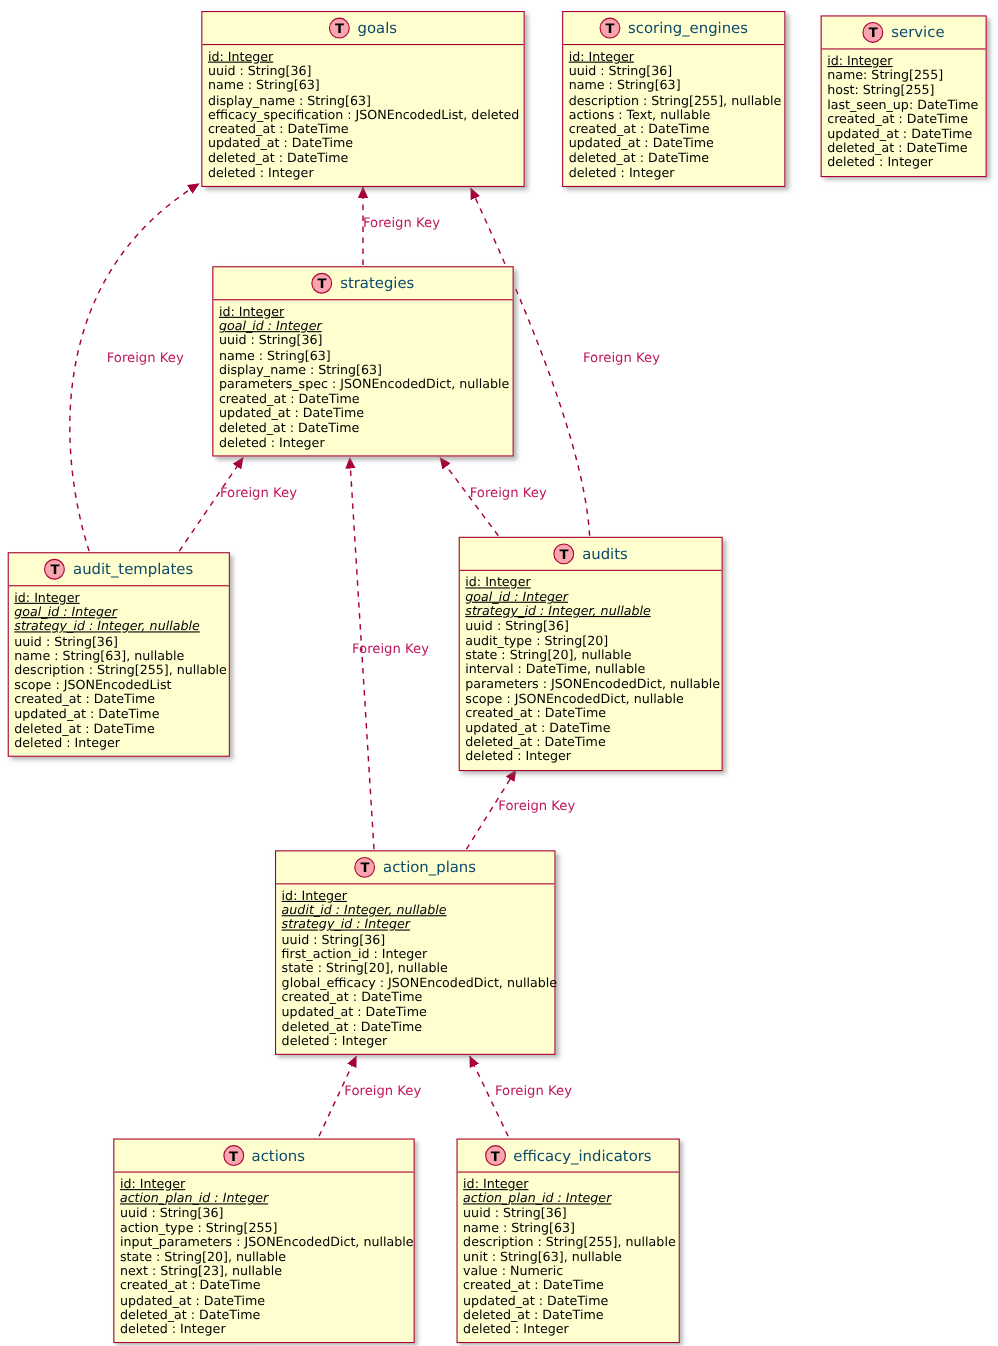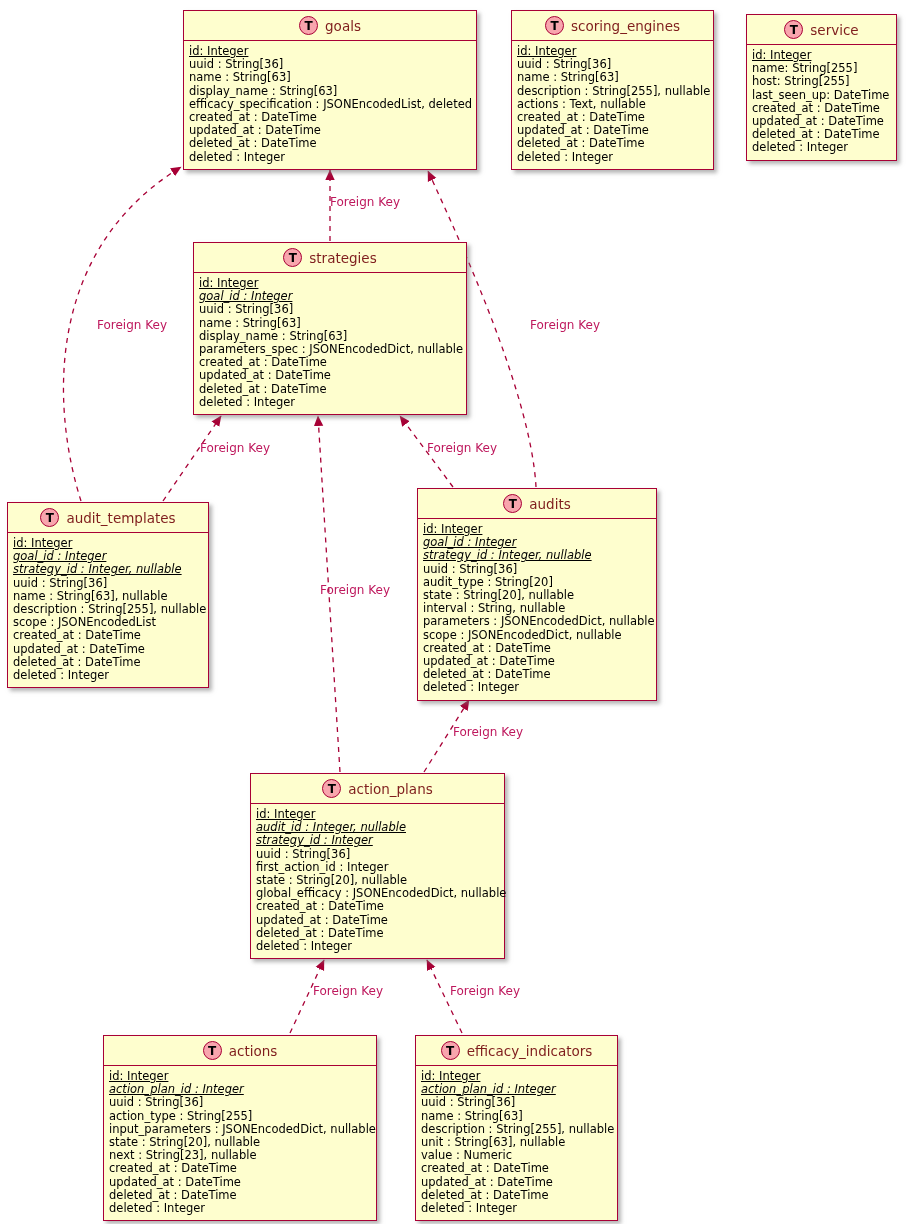--- a/index.html
+++ b/index.html
@@ -17,21 +17,21 @@
   .hdr{
     display:flex;align-items:center;justify-content:center;gap:7px;
     height:29px;border-bottom:1.5px solid #A80036;
   }
   .circle{
     width:19px;height:19px;border-radius:50%;
     background:#F8A5AD;border:1.5px solid #A80036;
     display:flex;align-items:center;justify-content:center;
     font-weight:bold;font-size:12px;color:#000;box-sizing:border-box;
   }
-  .tname{font-size:13.5px;color:#7f1d1d;}
+  .tname{font-size:13.5px;color:#0c4a6e;}
   .rows{padding:4px 5px 5px 5px;}
   .row{font-size:11.5px;line-height:13.2px;color:#000;white-space:nowrap;}
   .row.pk{text-decoration:underline;}
   .row.fk{text-decoration:underline;font-style:italic;}
   
   #t-goals{left:183px;top:10px;width:294px;}
   #t-scoring{left:511px;top:10px;width:203px;}
   #t-service{left:746px;top:14px;width:151px;}
   #t-strategies{left:193px;top:242px;width:274px;}
   #t-audittpl{left:7px;top:502px;width:202px;}
@@ -181,21 +181,21 @@
       <span class="circle">T</span>
       <span class="tname">audits</span>
     </div>
     <div class="rows">
         <div class="row pk">id: Integer</div>
         <div class="row fk">goal_id : Integer</div>
         <div class="row fk">strategy_id : Integer, nullable</div>
         <div class="row">uuid : String[36]</div>
         <div class="row">audit_type : String[20]</div>
         <div class="row">state : String[20], nullable</div>
-        <div class="row">interval : String, nullable</div>
+        <div class="row">interval : DateTime, nullable</div>
         <div class="row">parameters : JSONEncodedDict, nullable</div>
         <div class="row">scope : JSONEncodedDict, nullable</div>
         <div class="row">created_at : DateTime</div>
         <div class="row">updated_at : DateTime</div>
         <div class="row">deleted_at : DateTime</div>
         <div class="row">deleted : Integer</div>
       </div>
   </div>
 
   <div class="tbl" id="t-actionplans">

